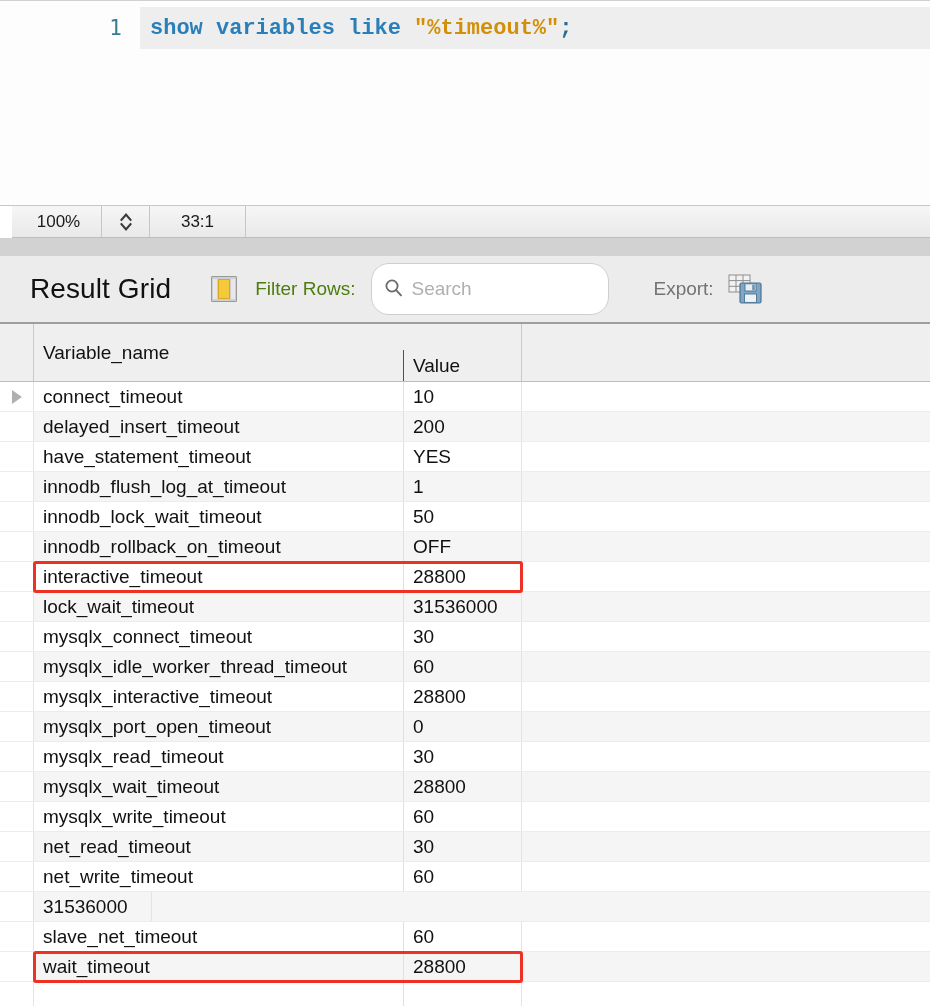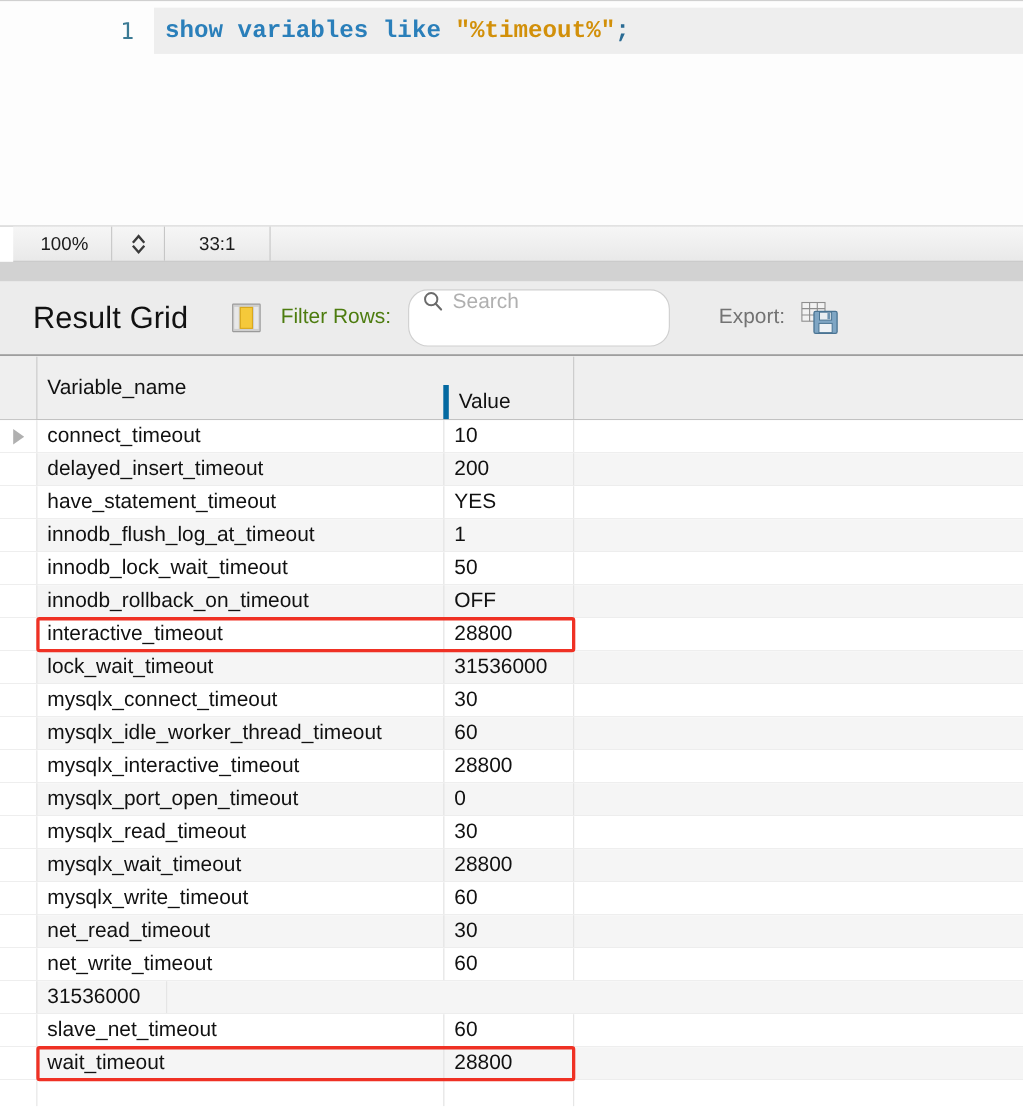--- a/index.html
+++ b/index.html
@@ -141,20 +141,21 @@
     color: #4d7c0f;
     margin-left: 18px;
   }
   .search-box {
     margin-left: 16px;
     width: 238px; height: 52px;
     background: #ffffff;
     border: 1px solid #cfcfcf;
     border-radius: 18px;
     display: flex;
+    align-items: center;
     padding-left: 12px;
     gap: 8px;
   }
   .search-box svg { flex: 0 0 auto; }
   .search-ph {
     font-size: 19px;
     color: #b0b0b0;
   }
   .rg-export-label {
     font-size: 19px;
@@ -199,21 +200,21 @@
     white-space: nowrap;
   }
   .c-sel  { flex: 0 0 33px; padding-left: 0; justify-content: center; background: #ffffff; }
   .c-name { flex: 0 0 370px; border-left: 1px solid #e4e4e4; }
   .c-val  { flex: 0 0 118px; border-left: 1px solid #e0e0e0; }
   .c-pad  { flex: 1 1 auto;  border-left: 1px solid #e4e4e4; }
 
   .grid-head .cell { font-size: 19px; color: #111111; }
   .grid-head .c-sel  { background: #efefef; border-left: none; }
   .grid-head .c-name { border-left: 1px solid #c9c9c9; }
-  .grid-head .c-val  { border-left: 5px solid #0369a1; margin-top: 26px; }
+  .grid-head .c-val  { border-left: 1px solid #0369a1; margin-top: 26px; }
   .grid-head .c-pad  { border-left: 1px solid #c9c9c9; }
 
   .row-odd  .c-name, .row-odd  .c-val, .row-odd  .c-pad { background: #ffffff; }
   .row-even .c-name, .row-even .c-val, .row-even .c-pad { background: #f5f5f5; }
 
   .tri {
     width: 0; height: 0;
     border-left: 10px solid #b0b0b0;
     border-top: 7px solid transparent;
     border-bottom: 7px solid transparent;

